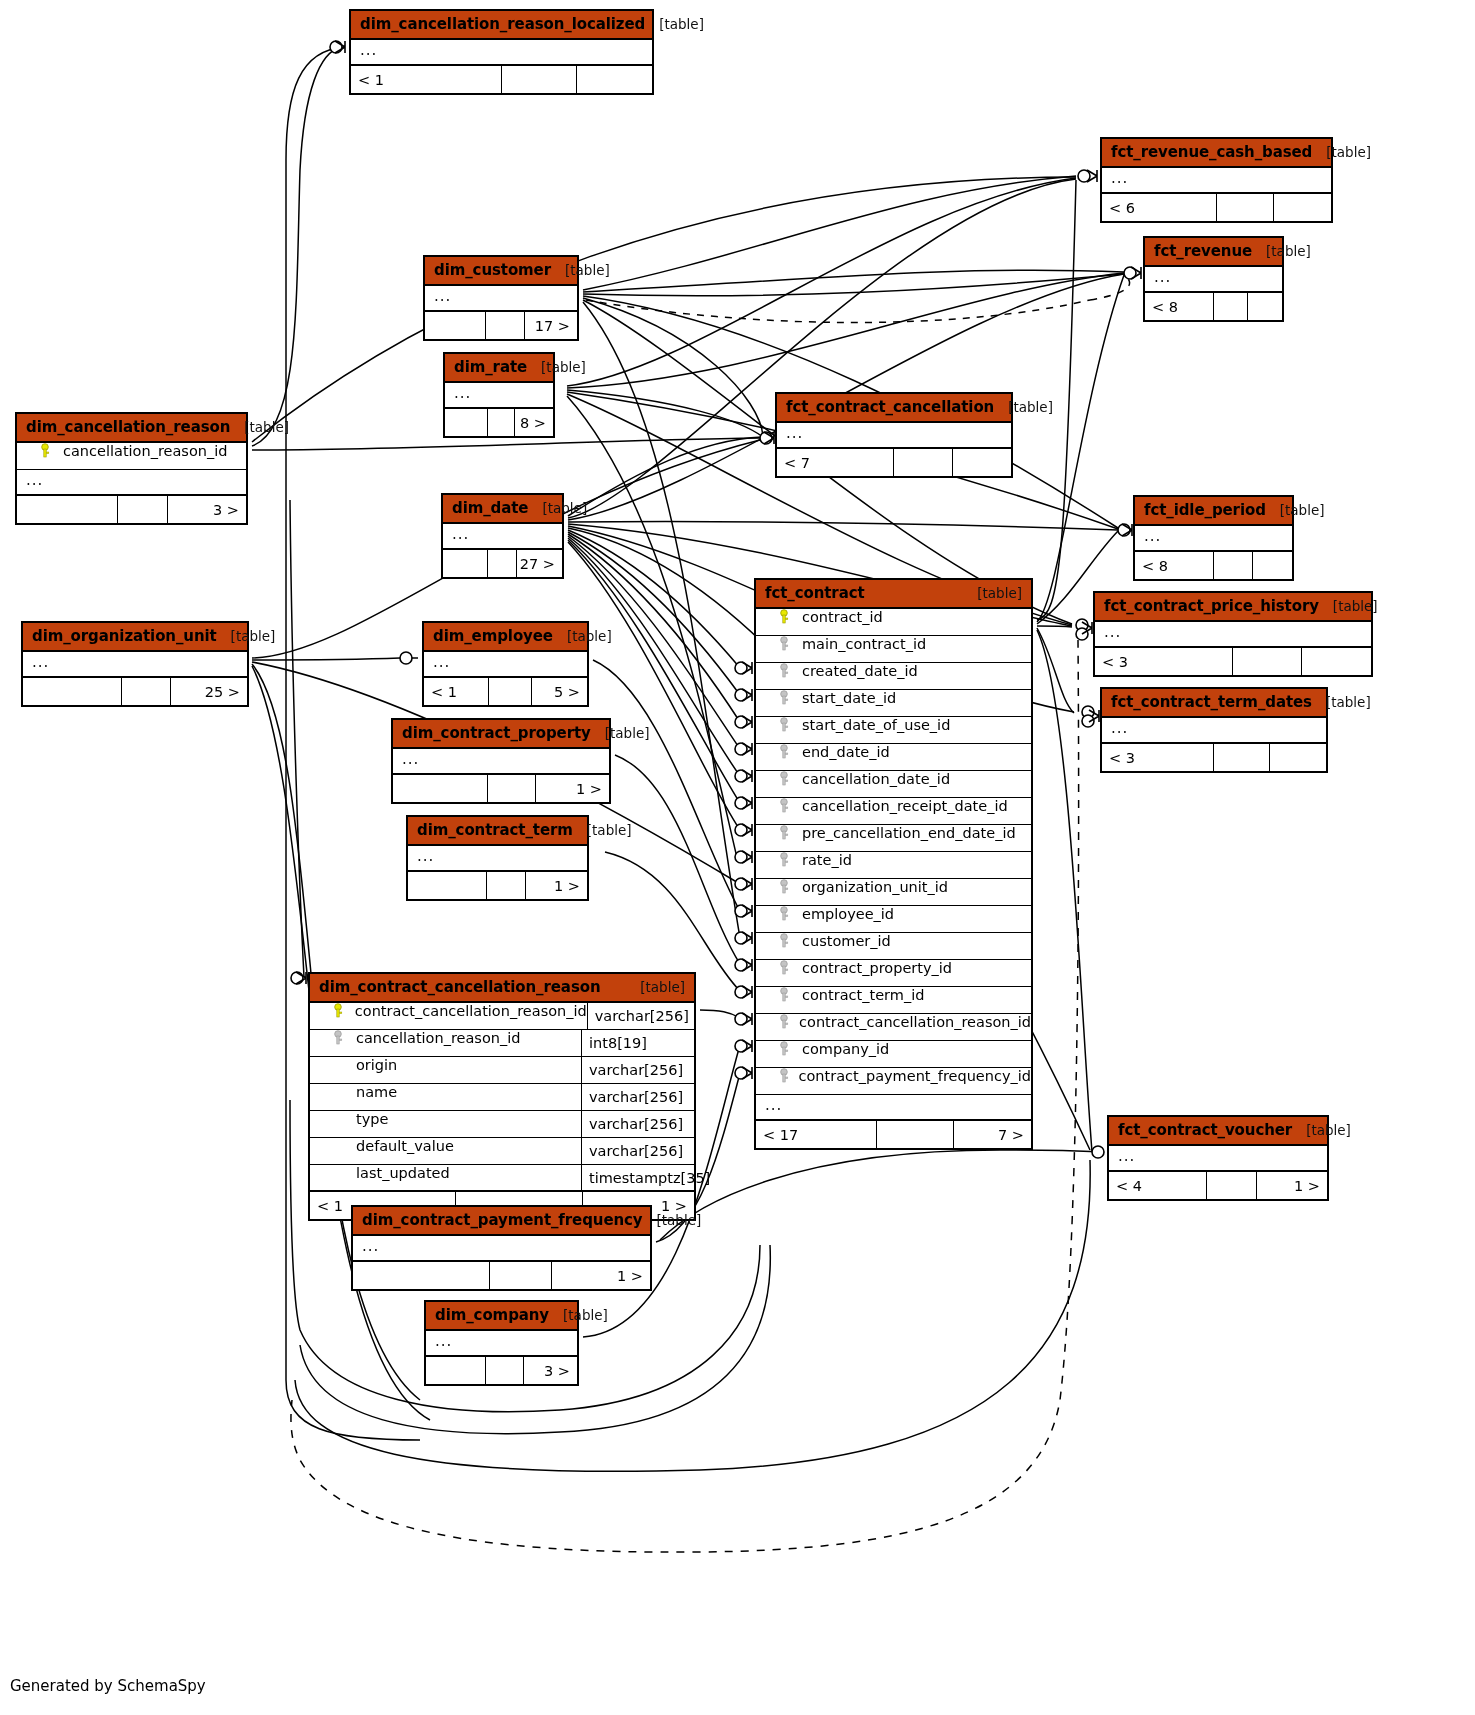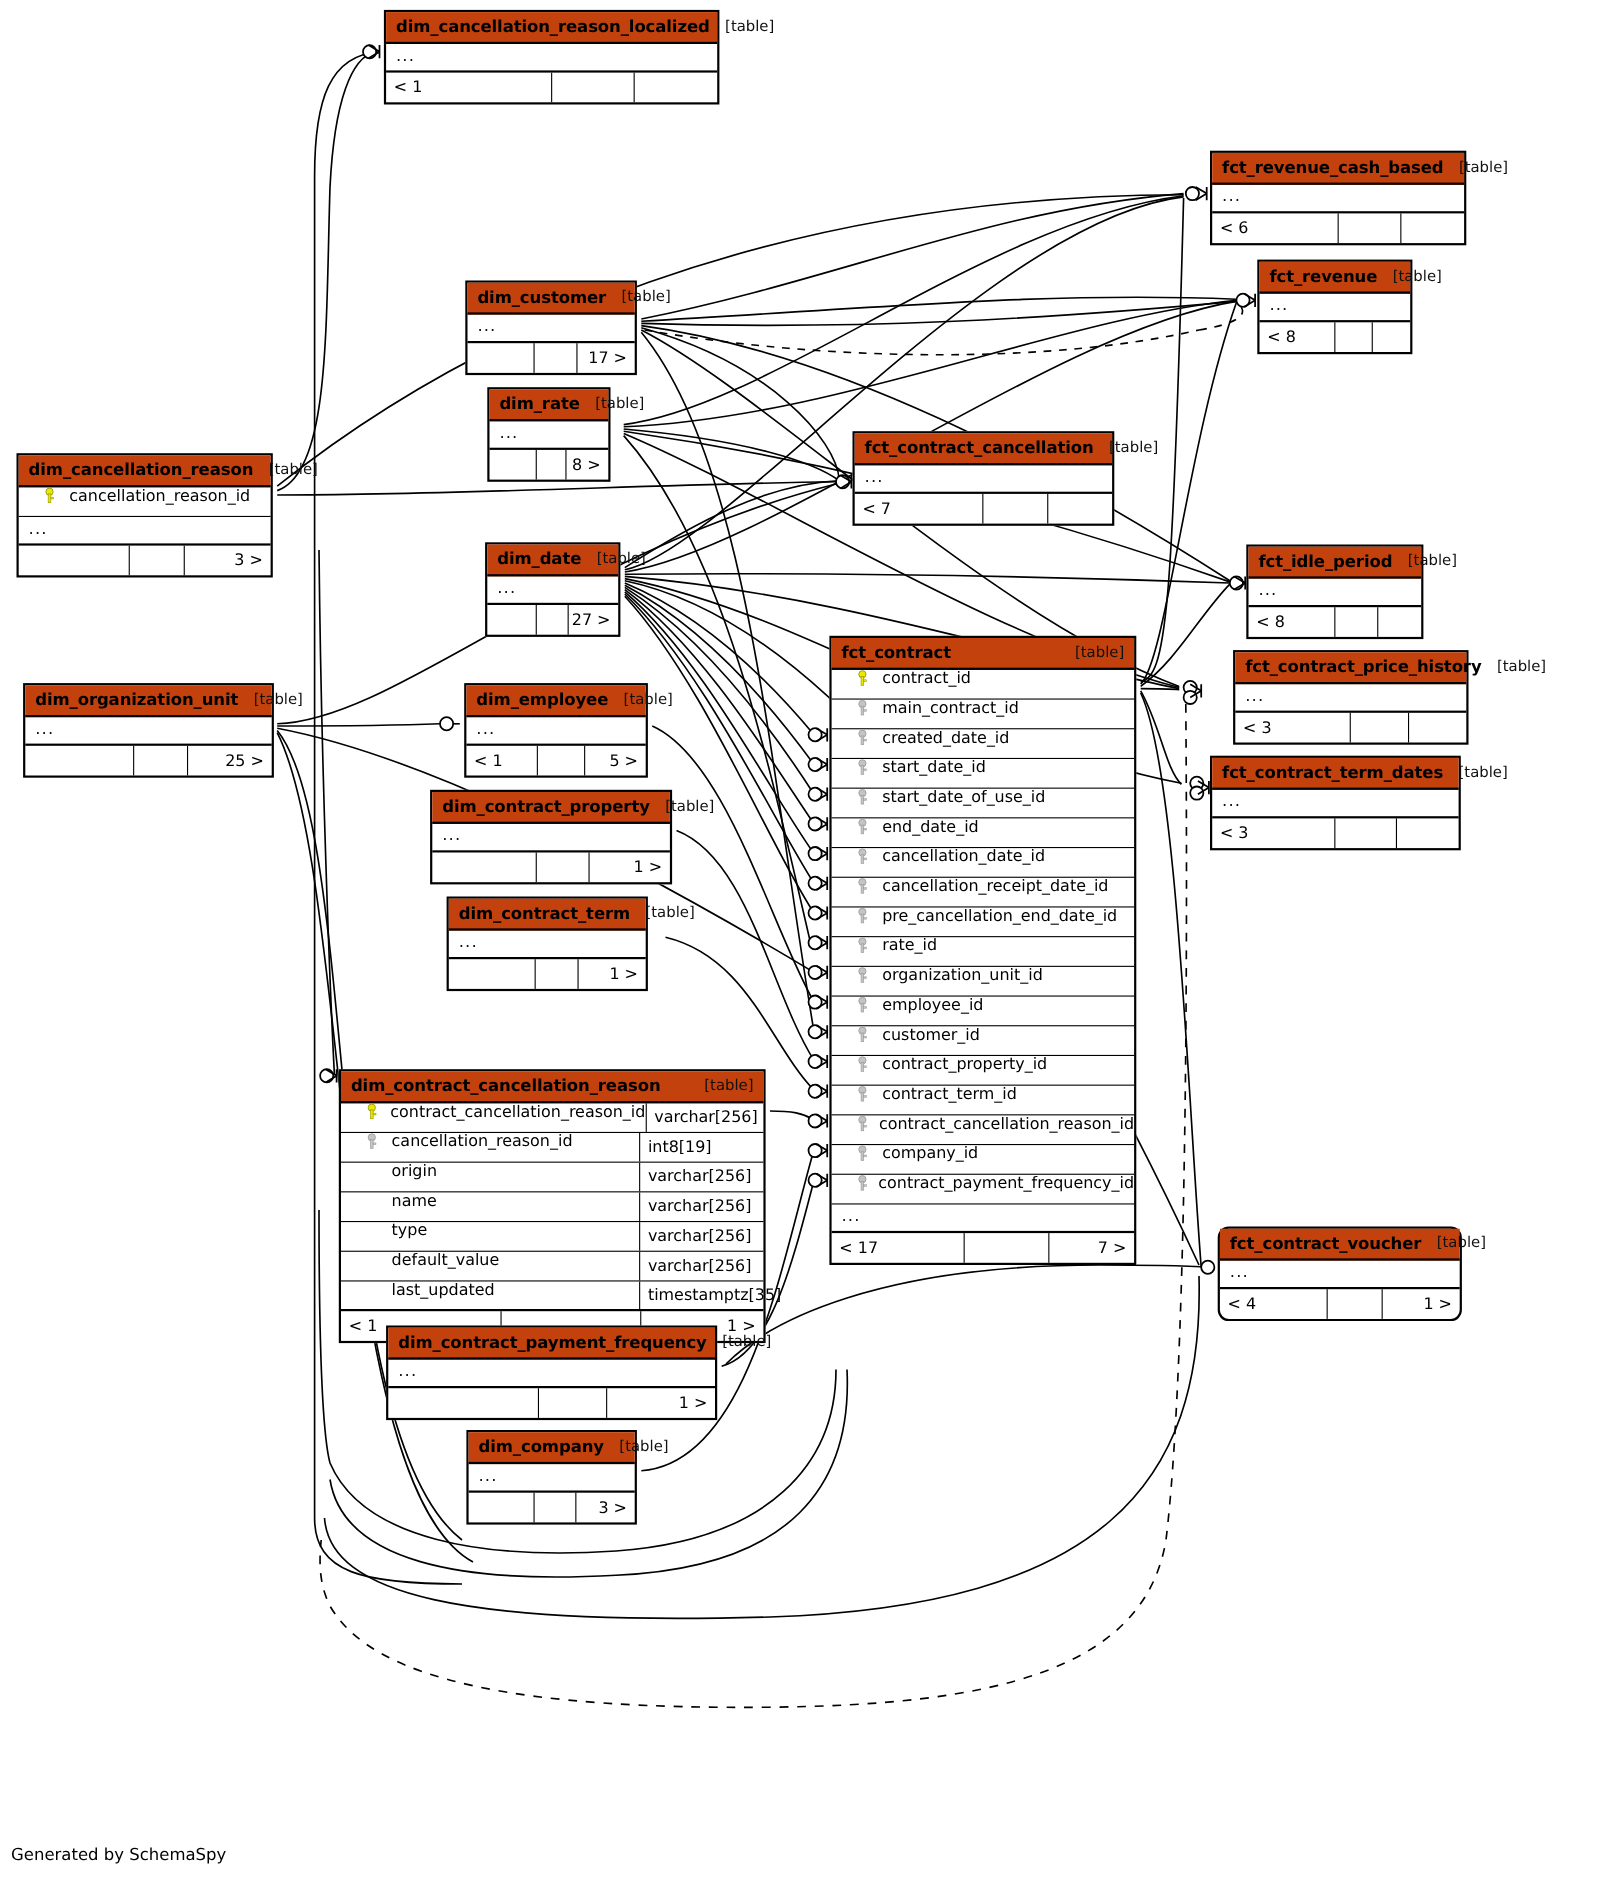--- a/index.html
+++ b/index.html
@@ -74,28 +74,28 @@
   #t-dim_cancellation_reason_localized{left:349px;top:9px;width:305px;}
   #t-fct_revenue_cash_based{left:1100px;top:137px;width:233px;}
   #t-fct_revenue{left:1143px;top:236px;width:141px;}
   #t-dim_customer{left:423px;top:255px;width:156px;}
   #t-dim_rate{left:443px;top:352px;width:112px;}
   #t-dim_cancellation_reason{left:15px;top:412px;width:233px;}
   #t-fct_contract_cancellation{left:775px;top:392px;width:238px;}
   #t-dim_date{left:441px;top:493px;width:123px;}
   #t-fct_idle_period{left:1133px;top:495px;width:161px;}
   #t-fct_contract{left:754px;top:578px;width:279px;}
-  #t-fct_contract_price_history{left:1093px;top:591px;width:214px;margin-left:28px;}
+  #t-fct_contract_price_history{left:1093px;top:591px;width:280px;}
   #t-dim_organization_unit{left:21px;top:621px;width:228px;}
   #t-fct_contract_term_dates{left:1100px;top:687px;width:228px;}
   #t-dim_employee{left:422px;top:621px;width:167px;}
   #t-dim_contract_property{left:391px;top:718px;width:220px;}
   #t-dim_contract_term{left:406px;top:815px;width:183px;}
   #t-dim_contract_cancellation_reason{left:308px;top:972px;width:388px;}
-  #t-fct_contract_voucher{left:1107px;top:1115px;width:222px;border-radius:10px;}
+  #t-fct_contract_voucher{left:1107px;top:1115px;width:222px;}
   #t-dim_contract_payment_frequency{left:351px;top:1205px;width:301px;}
   #t-dim_company{left:424px;top:1300px;width:155px;}
 
   #t-dim_contract_cancellation_reason .trow{height:27px;}
   #t-dim_contract_cancellation_reason .coltype{width:113px;}
 
   #footer-note{
     position:absolute;left:10px;top:1677px;
     font-size:15px;color:#000;
   }

